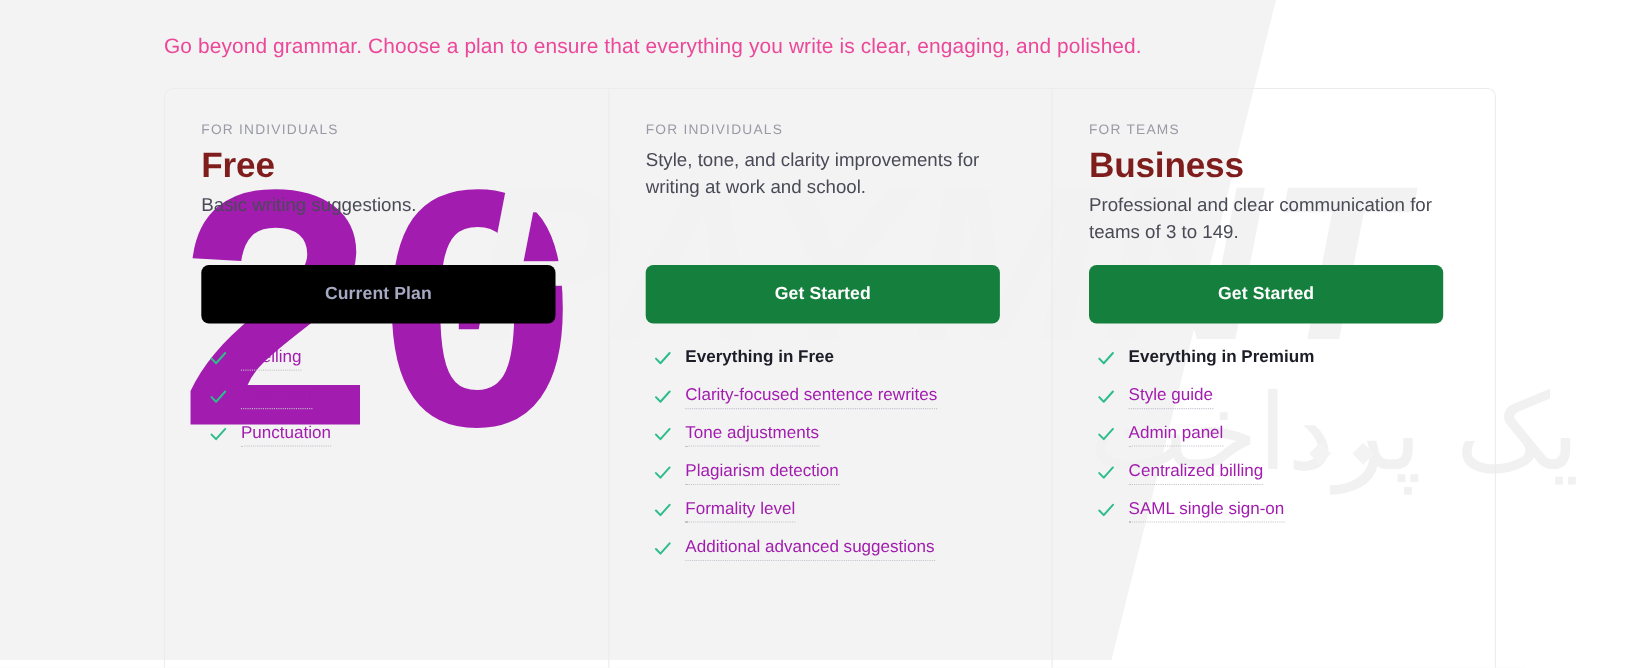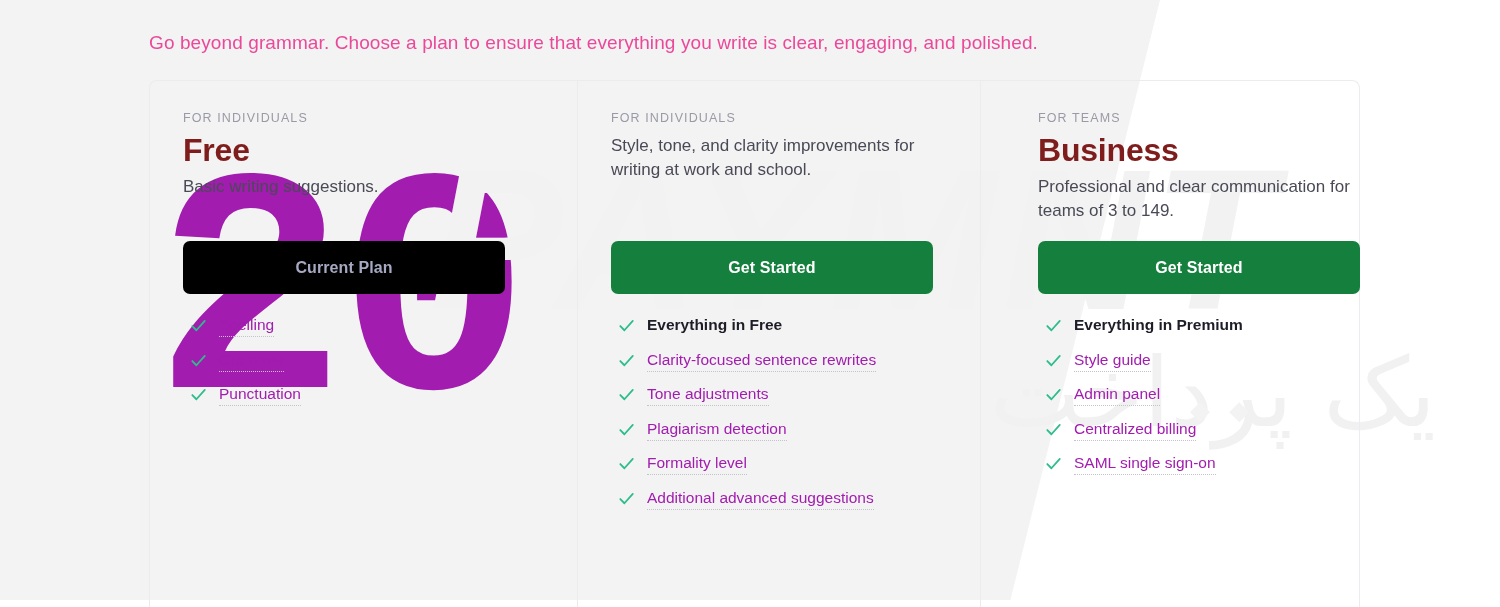--- a/index.html
+++ b/index.html
@@ -98,21 +98,20 @@
     left: 149px;
     top: 80px;
     width: 1211px;
     height: 528px;
     border: 1px solid #ececee;
     border-bottom: none;
     border-radius: 8px 8px 0 0;
     background: transparent;
     box-sizing: border-box;
     display: flex;
-    gap: 24px;
   }
 
   .plan {
     position: relative;
     box-sizing: border-box;
     padding: 30px 32px 0 33px;
     flex: 0 0 auto;
   }
   .plan--free     { width: 403px; }
   .plan--premium  { width: 404px; border-left: 1px solid #ececee; border-right: 1px solid #ececee; }

